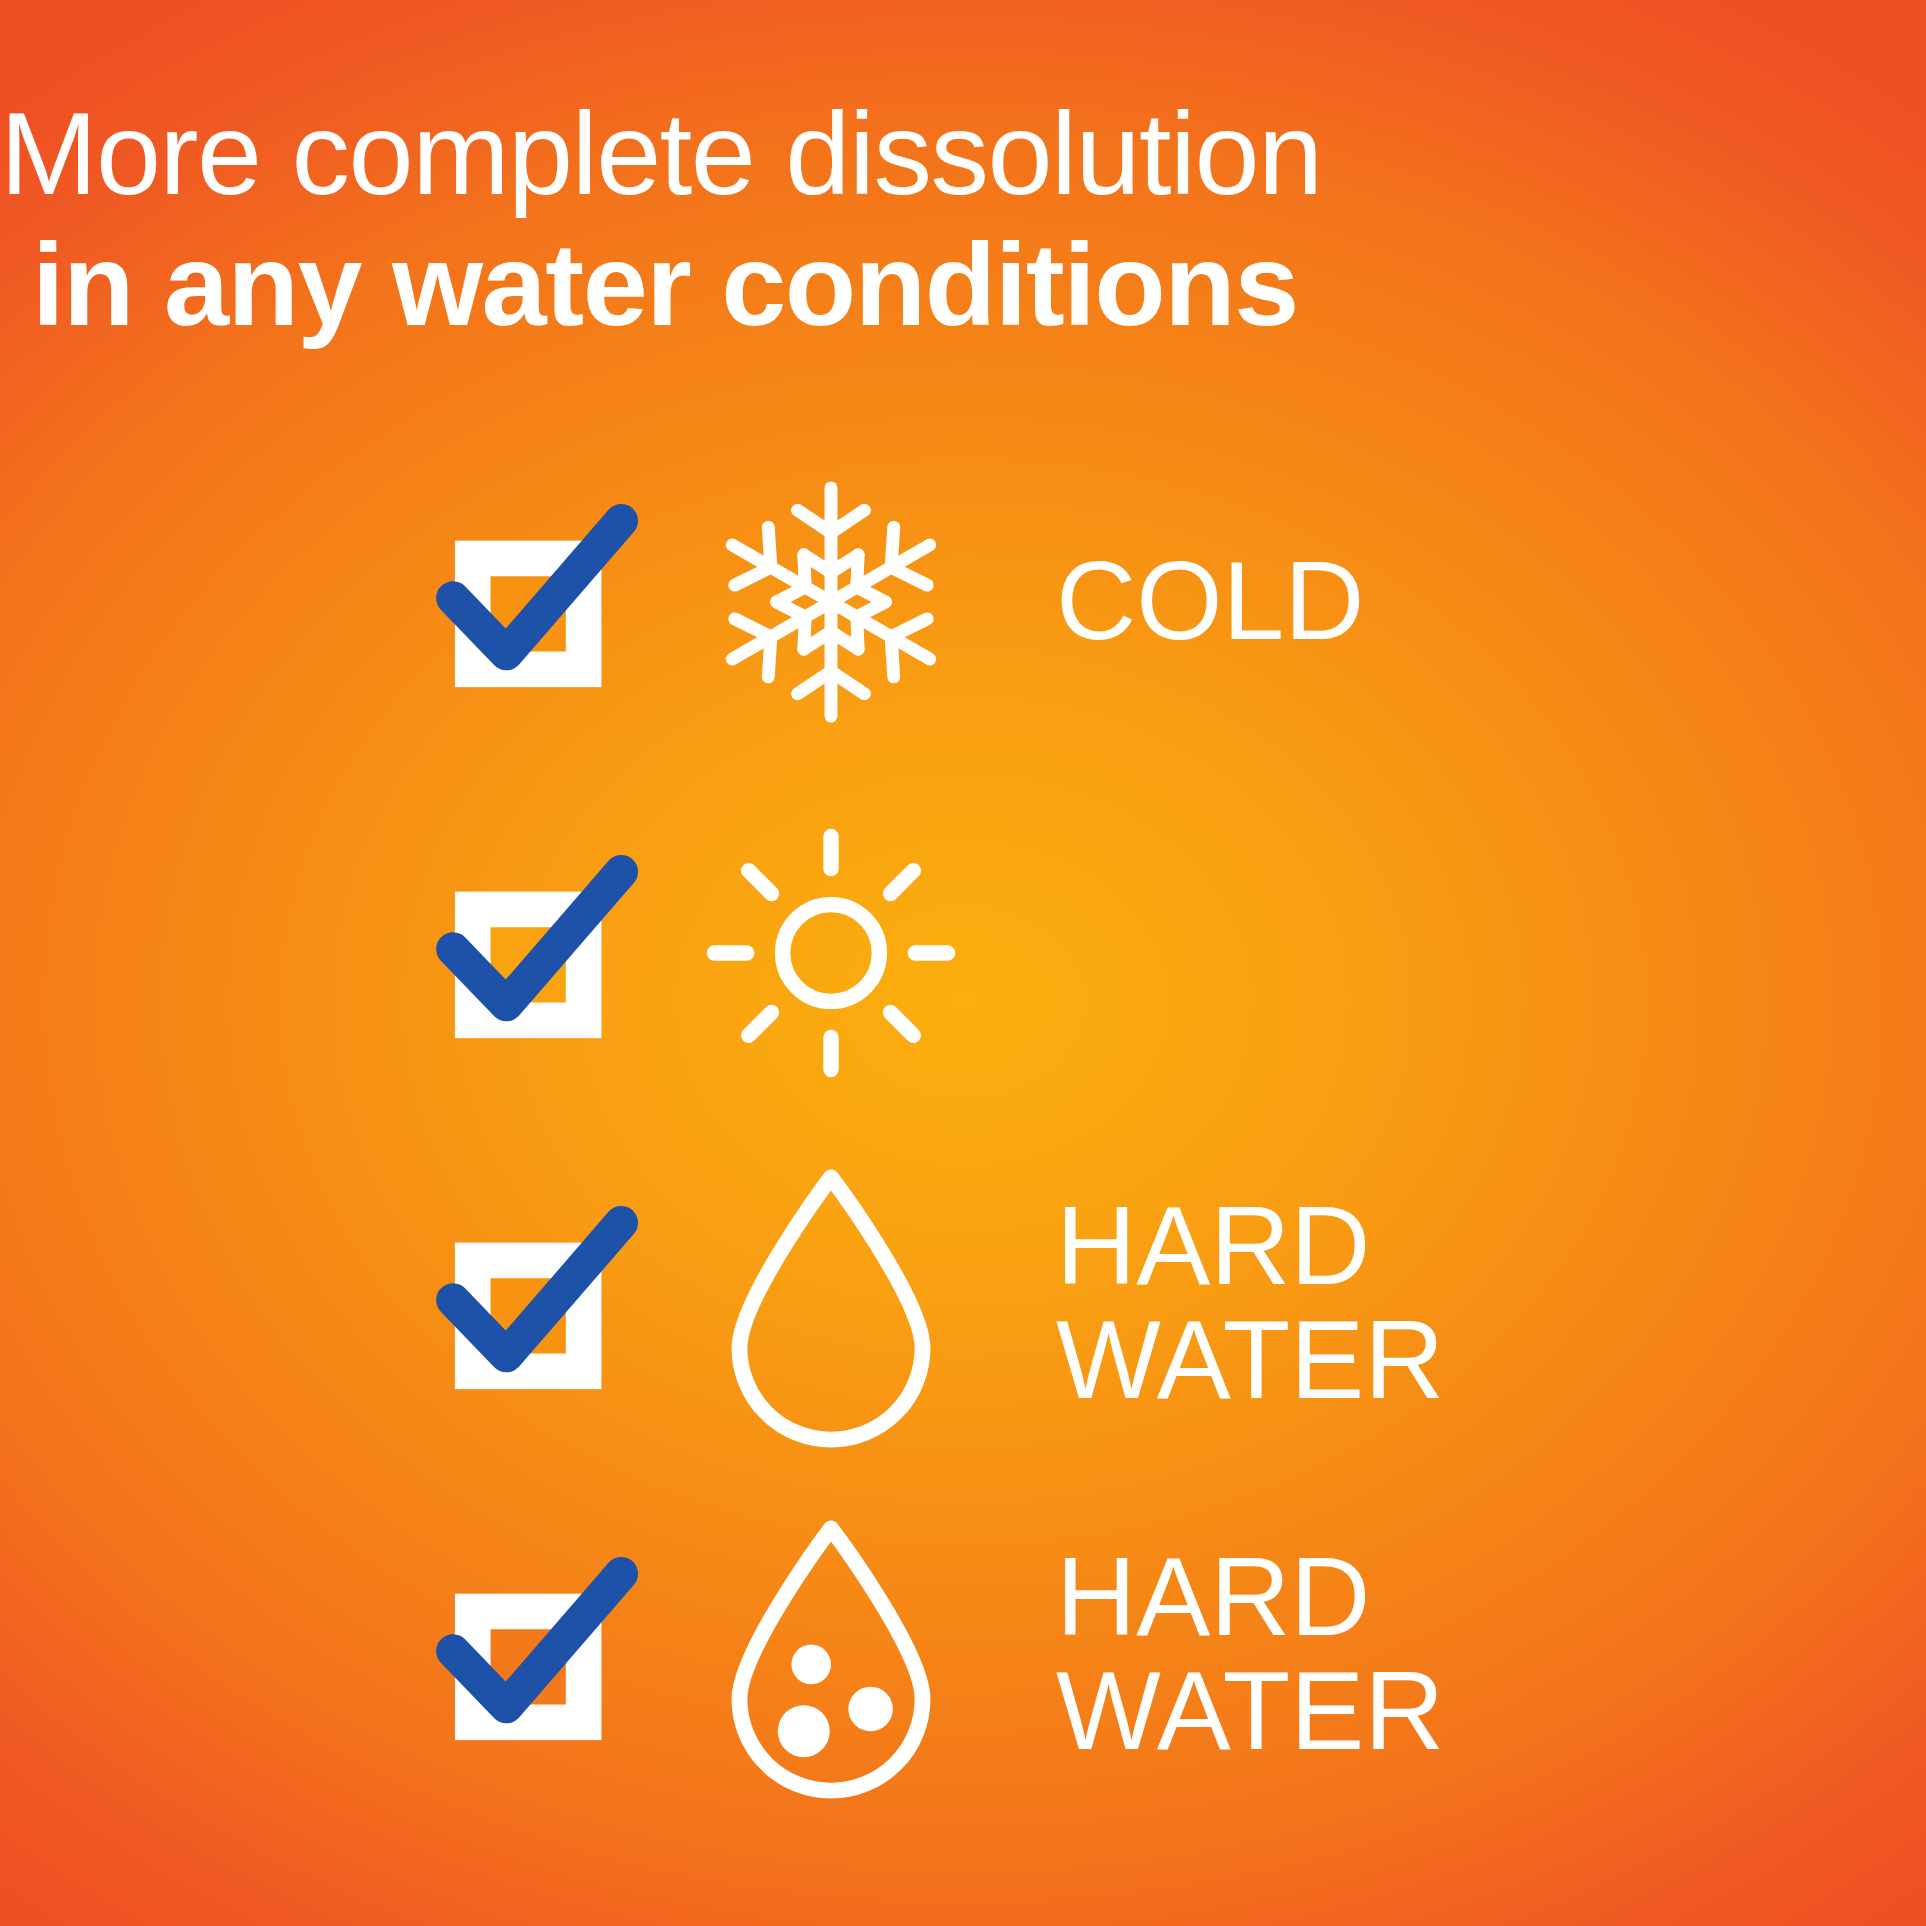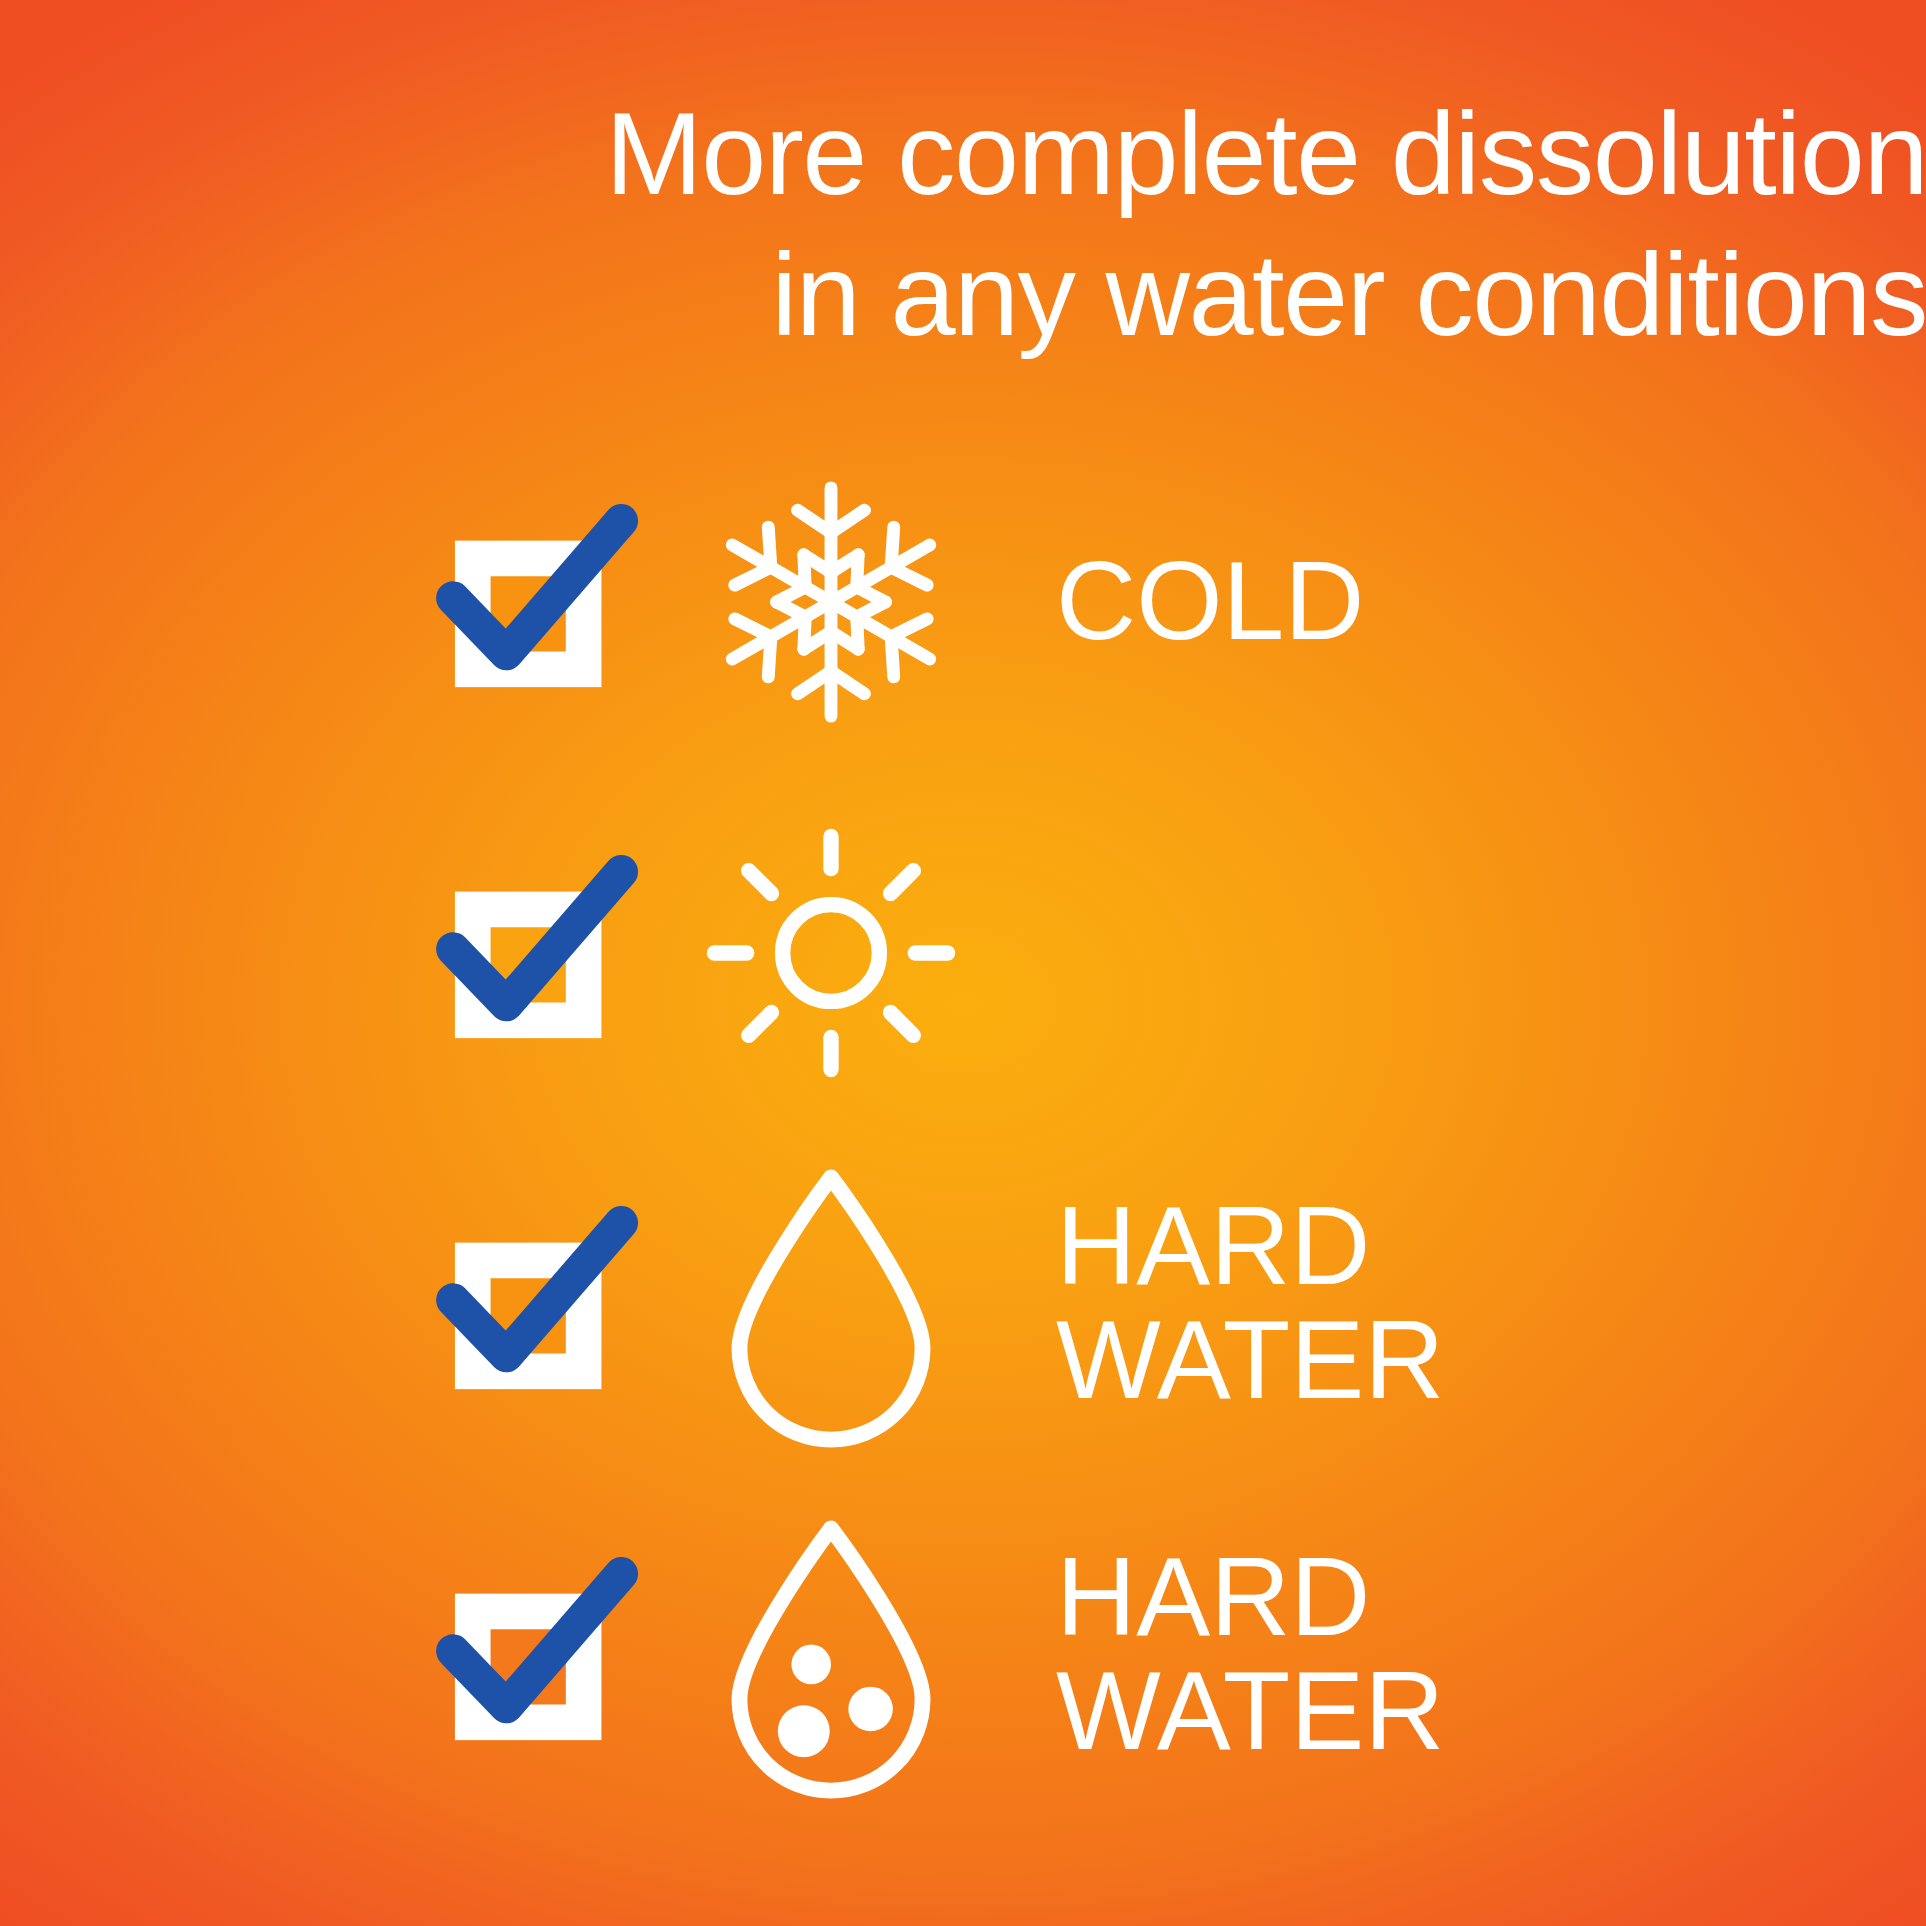--- a/index.html
+++ b/index.html
@@ -17,39 +17,40 @@
         #F9A012 24%,
         #F68A15 48%,
         #F3731B 72%,
         #F05A23 88%,
         #EF4E22 100%);
     overflow:hidden;
   }
   
   #headline {
     position:absolute;
-    top:91px; left:17px; right:0;
-    text-align:right;
+    top:91px; left:0; right:0;
+    text-align:left;
     color:#ffffff;
     line-height:1.07;
   }
   .hl-line1 {
     display:block;
     font-size:117px;
     font-weight:300;
     letter-spacing:-1.5px;
     white-space:nowrap;
   }
   .hl-line2 {
     display:block;
     font-size:117px;
-    font-weight:400;
+    font-weight:700;
     letter-spacing:-1.5px;
     white-space:nowrap;
-    margin-top:16px;
+    margin-top:6px;
+    padding-left:32px;
   }
   
   #rows {
     position:absolute;
     top:426px; left:0;
     width:1912px;
   }
   .row {
     position:relative;
     height:351px;

